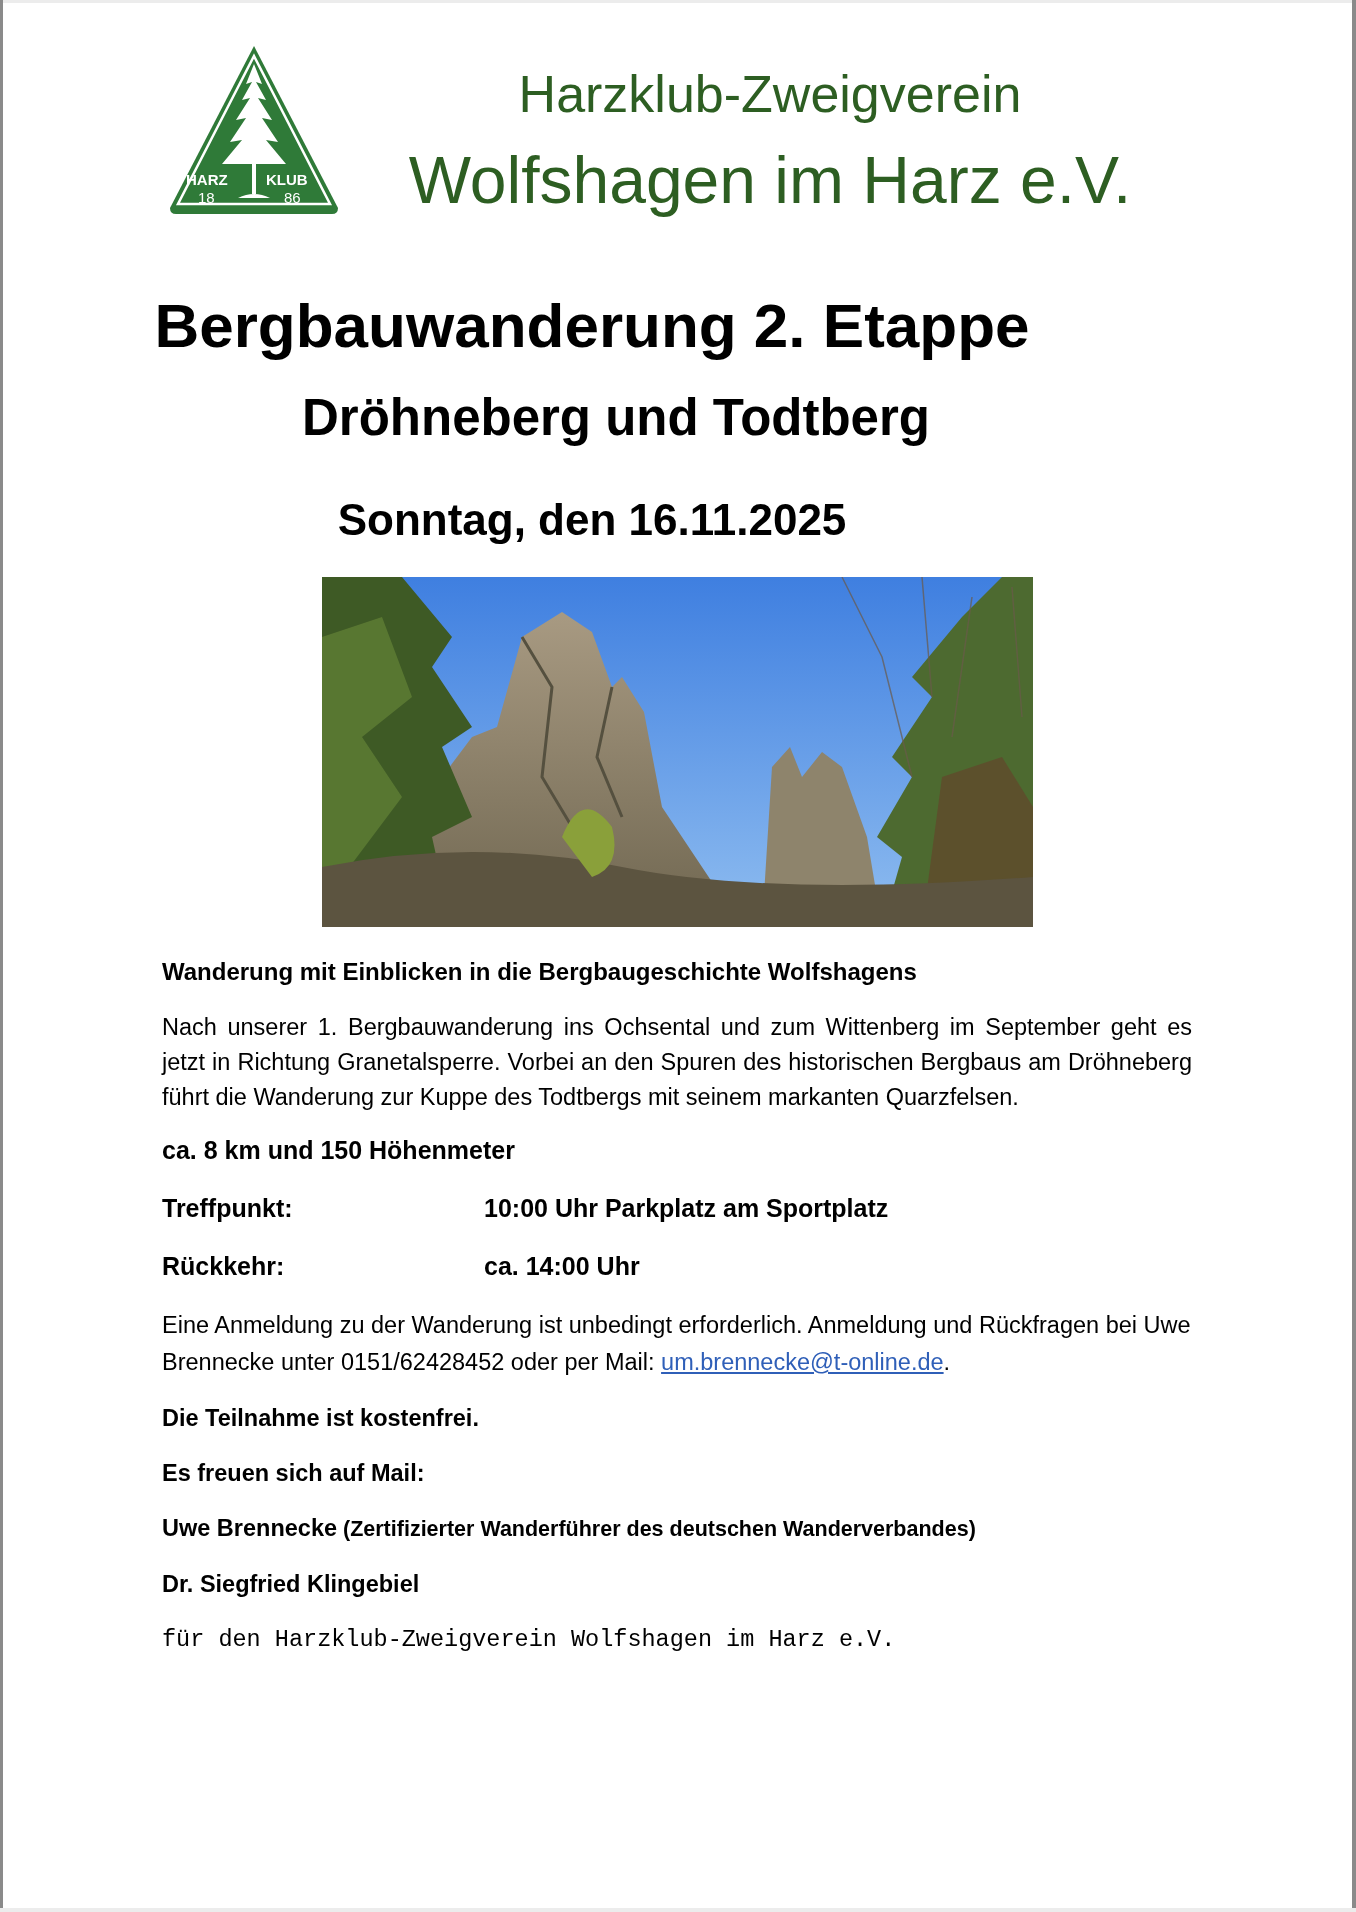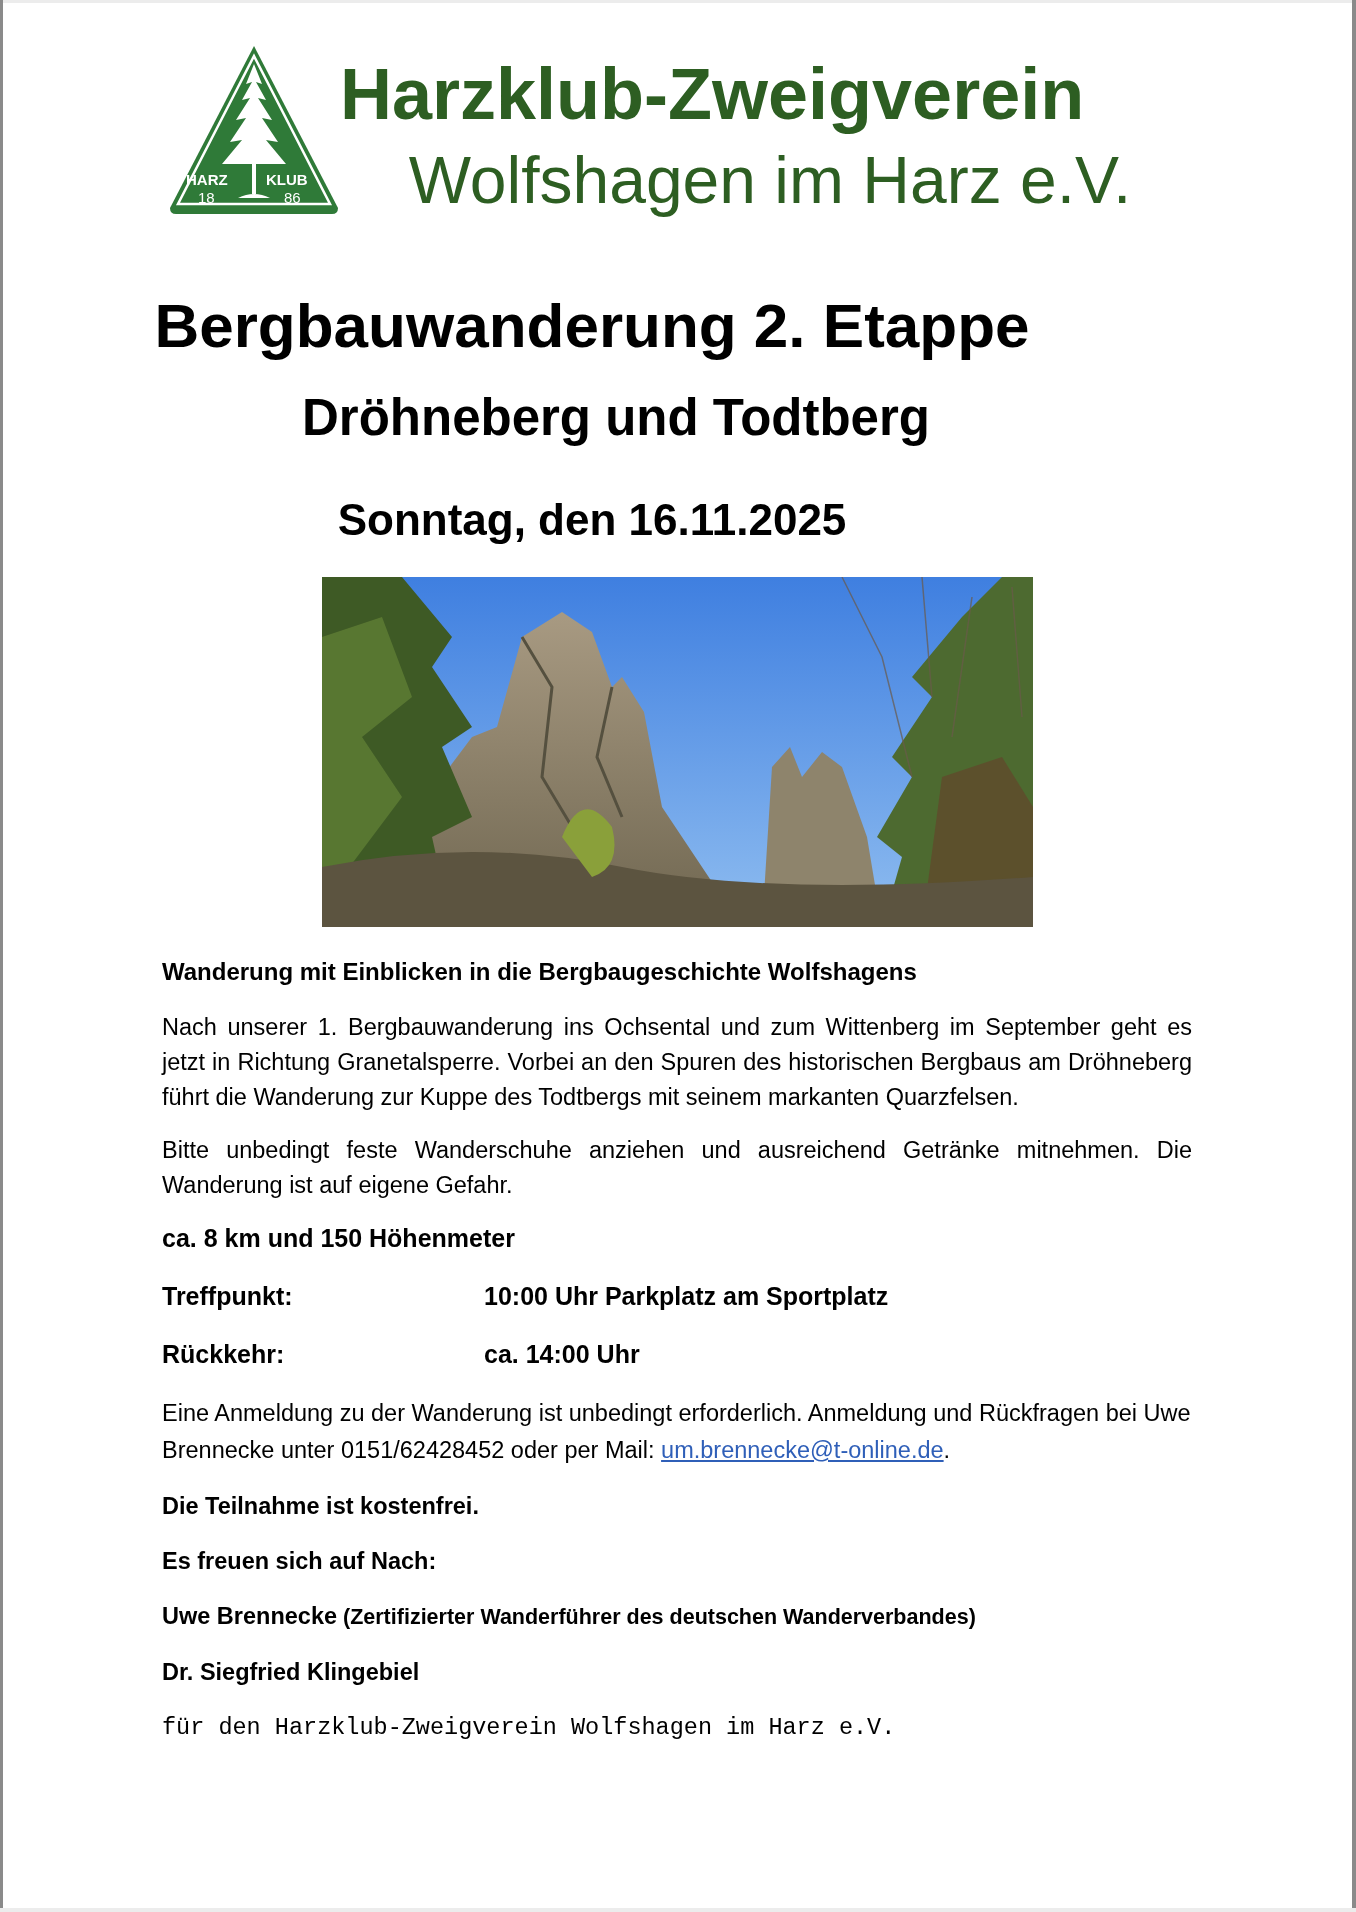--- a/index.html
+++ b/index.html
@@ -7,22 +7,22 @@
     width:1356px; height:1912px; background:#ffffff; position:relative; overflow:hidden;
     font-family:"Liberation Sans", sans-serif; color:#000;
   }
   .frame-left { position:absolute; left:0; top:0; width:3px; height:1912px; background:#8a8a8a; }
   .frame-right { position:absolute; right:0; top:0; width:4px; height:1912px; background:#8a8a8a; }
   .frame-top { position:absolute; left:0; top:0; width:1356px; height:3px; background:#ececec; }
   .frame-bottom { position:absolute; left:0; bottom:0; width:1356px; height:4px; background:#ececec; }
 
   .logo { position:absolute; left:166px; top:42px; width:176px; height:176px; }
   .header-title {
-    position:absolute; left:340px; top:48px; width:860px; 
-    color:#2d5e22; font-weight:bold; font-size:72px; line-height:92px; letter-spacing:0px;
+    position:absolute; left:340px; top:48px; width:860px; text-align:center;
+    color:#2d5e22; font-weight:normal; font-size:52px; line-height:92px; letter-spacing:0px;
   }
   .header-sub {
     position:absolute; left:340px; top:140px; width:860px; text-align:center;
     color:#2d5e22; font-size:66px; line-height:80px;
   }
   .title {
     position:absolute; left:0; width:1184px; text-align:center; font-weight:bold;
   }
   .t1 { top:286px; font-size:62px; line-height:80px; }
   .t2 { top:378px; font-size:51px; line-height:80px;padding-left:24px; }
@@ -104,38 +104,37 @@
     <path d="M690 10 L700 140"></path>
   </g>
 
   <path d="M0 290 Q150 260 300 290 T711 300 L711 350 L0 350 Z" fill="#5c5440"></path>
   <path d="M240 260 Q260 210 290 250 Q300 290 270 300 Z" fill="#8aa03a"></path>
 </svg>
 
 <div class="content">
   <div class="subhead">Wanderung mit Einblicken in die Bergbaugeschichte Wolfshagens</div>
   <div class="para">Nach unserer 1. Bergbauwanderung ins Ochsental und zum Wittenberg im September geht es jetzt in Richtung Granetalsperre. Vorbei an den Spuren des historischen Bergbaus am Dröhneberg führt die Wanderung zur Kuppe des Todtbergs mit seinem markanten Quarzfel­sen.</div>
-  <div class="para">Bitte unbedingt feste Wanderschuhe anziehen und ausreichend Getränke mitnehmen. Die Wanderung ist auf eigene Gefahr.</div>
 
   <div class="info-row">
     <span>ca. 8 km und 150 Höhenmeter</span>
   </div>
   <div class="info-row">
     <span class="info-label">Treffpunkt:</span>
     <span>10:00 Uhr Parkplatz am Sportplatz</span>
   </div>
   <div class="info-row">
     <span class="info-label">Rückkehr:</span>
     <span>ca. 14:00 Uhr</span>
   </div>
 
   <div class="reg">
     <span>Eine Anmeldung zu der Wanderung ist unbedingt erforderlich. Anmeldung und Rückfragen bei Uwe Brennecke unter 0151/62428452 oder per Mail: </span><a href="mailto:um.brennecke@t-online.de">um.brennecke@t-online.de</a><span>.</span>
   </div>
 
   <div class="bold-line">Die Teilnahme ist kostenfrei.</div>
-  <div class="bold-line">Es freuen sich auf Nach:</div>
+  <div class="bold-line">Es freuen sich auf Mail:</div>
   <div class="bold-line">
     <span>Uwe Brennecke</span><span class="small"> (Zertifizierter Wanderführer des deutschen Wanderverbandes)</span>
   </div>
   <div class="bold-line">Dr. Siegfried Klingebiel</div>
   <div class="plain-line">für den Harzklub-Zweigverein Wolfshagen im Harz e.V.</div>
 </div>
 
 </body></html>

